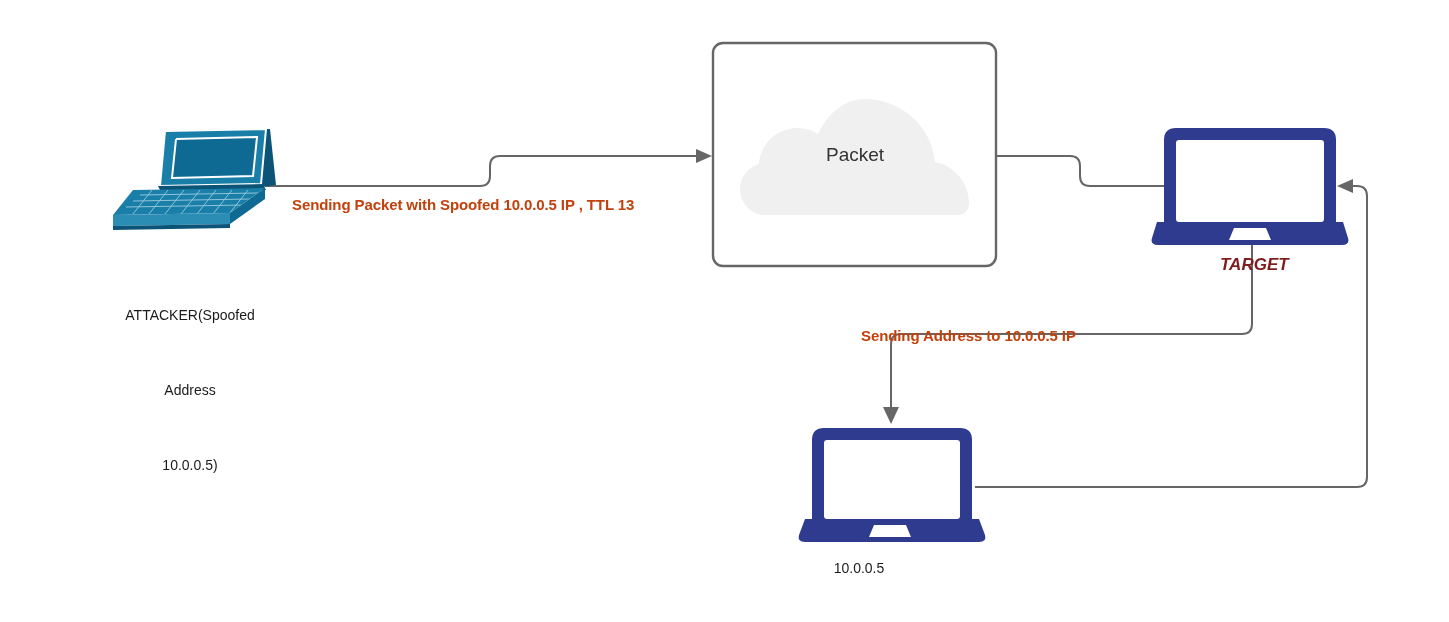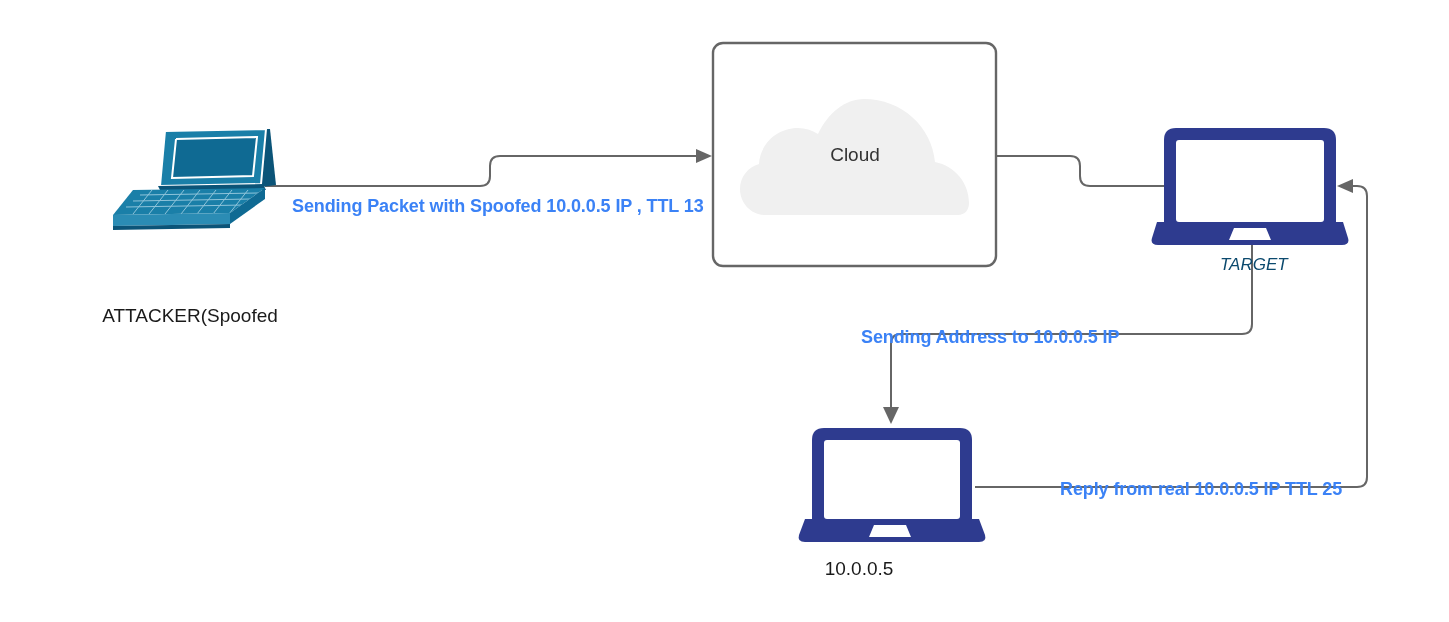--- a/index.html
+++ b/index.html
@@ -61,37 +61,37 @@
   .lap-white-line { stroke: #ffffff; stroke-width: 2; fill: none; }
   .lap-grid-line  { stroke: #8fc4da; stroke-width: 1; fill: none; }
 
   .txt {
     position: absolute;
     white-space: pre;
     color: #000000;
     font-family: "Liberation Sans", sans-serif;
   }
   .txt-label-plain {
-    font-size: 19px;
+    font-size: 14px;
     font-weight: 400;
     color: #1a1a1a;
     text-align: center;
     line-height: 25px;
   }
   .txt-edge {
-    font-size: 18px;
+    font-size: 15px;
     font-weight: bold;
-    color: #3b82f6;
+    color: #c2410c;
     letter-spacing: -0.1px;
   }
   .txt-target {
     font-size: 17px;
-    font-weight: normal;
+    font-weight: bold;
     font-style: italic;
-    color: #0c4a6e;
+    color: #7f1d1d;
   }
   .txt-cloud {
     font-size: 19px;
     font-weight: 400;
     color: #333333;
     text-align: center;
   }
 </style>
 </head>
 <body>
@@ -174,27 +174,28 @@
     <g>
       <path class="laptop-navy-body" d="M 824 428 L 960 428 Q 972 428 972 440 L 972 523 L 812 523 L 812 440 Q 812 428 824 428 Z"></path>
       <rect class="laptop-screen-white" x="824" y="440" width="136" height="79" rx="3" ry="3"></rect>
       <path class="laptop-navy-body" d="M 805 519 L 979 519 L 985 535 Q 987 542 979 542 L 805 542 Q 797 542 799 535 Z"></path>
       <path class="laptop-screen-white" d="M 874 525 L 906 525 L 911 537 L 869 537 Z"></path>
     </g>
   </svg>
 
   <div class="txt txt-label-plain" style="left:65px; top:253px; width:250px;">
     <div>ATTACKER(Spoofed</div>
+    <div>Address</div>
+    <div>10.0.0.5)</div>
   </div>
 
-  <div class="txt txt-cloud" style="left:795px; top:144px; width:120px;">Cloud</div>
+  <div class="txt txt-cloud" style="left:795px; top:144px; width:120px;">Packet</div>
 
   <div class="txt txt-target" style="left:1220px; top:255px;">TARGET</div>
 
   <div class="txt txt-label-plain" style="left:794px; top:556px; width:130px;">10.0.0.5</div>
 
   <div class="txt txt-edge" style="left:292px; top:196px;">Sending Packet with Spoofed 10.0.0.5 IP , TTL 13</div>
 
   <div class="txt txt-edge" style="left:861px; top:327px;">Sending Address to 10.0.0.5 IP</div>
 
-  <div class="txt txt-edge" style="left:1060px; top:479px;">Reply from real 10.0.0.5 IP TTL 25</div>
 
 </div>
 
 </body></html>

